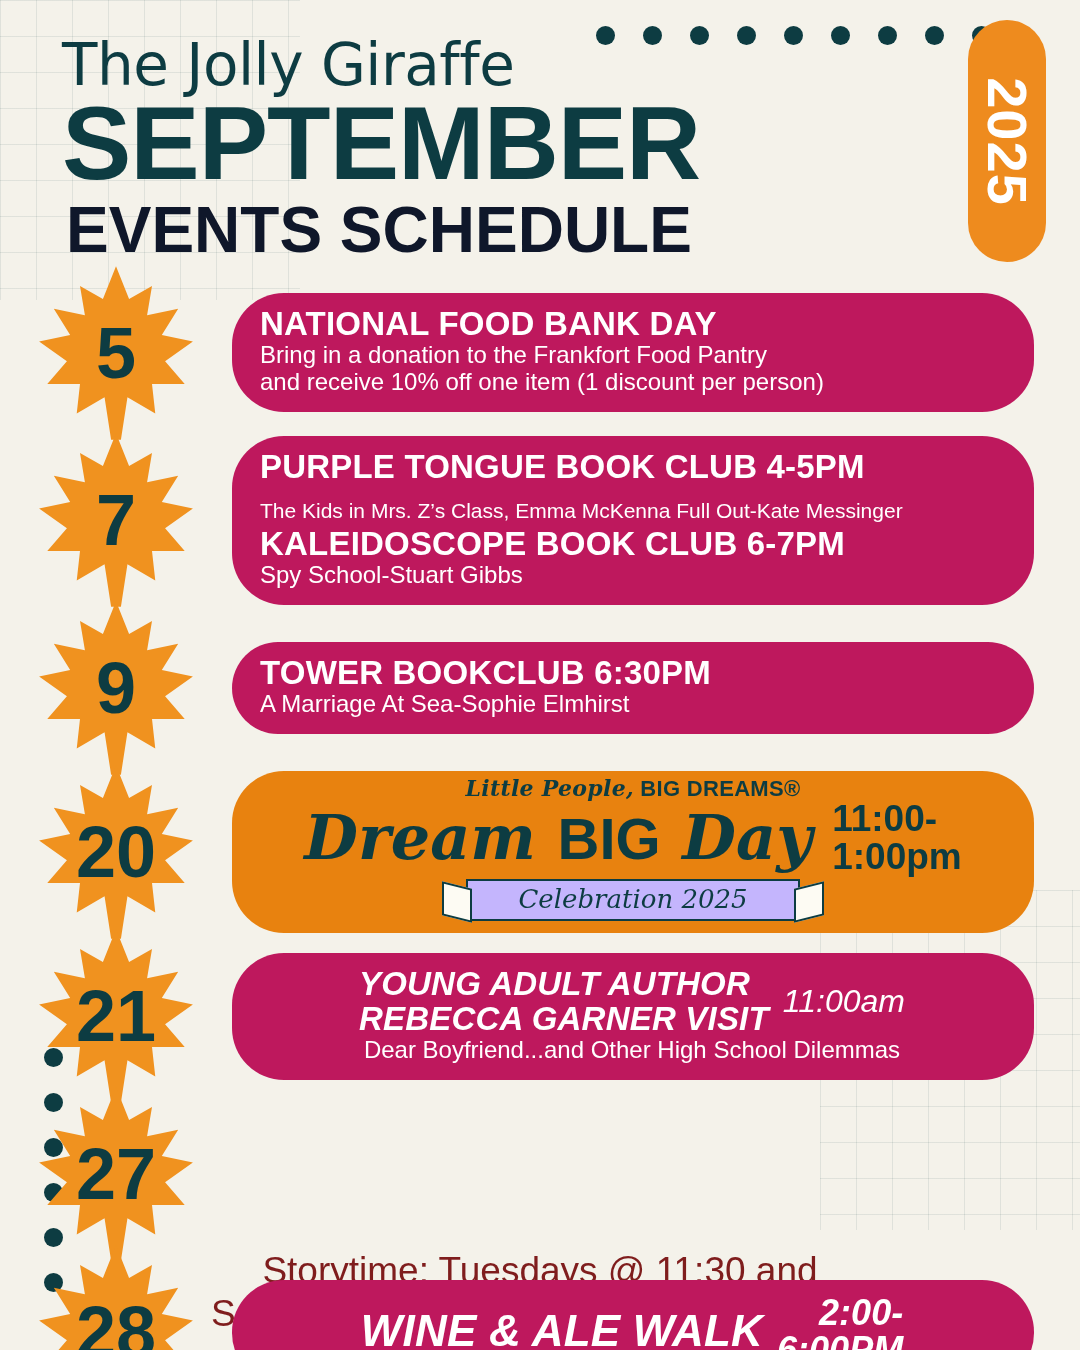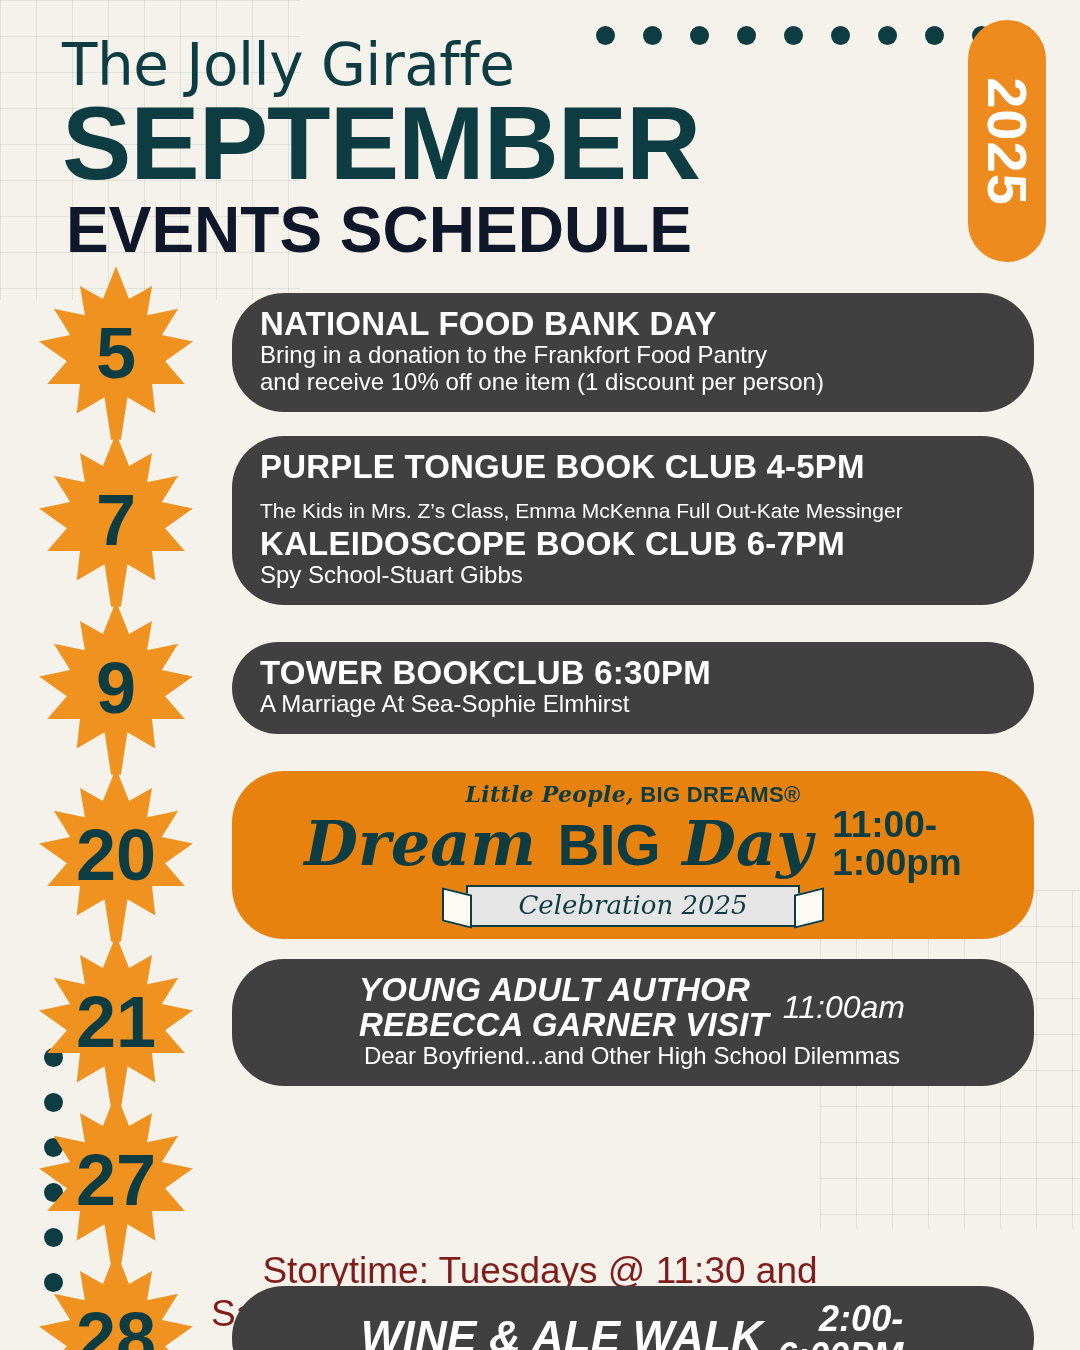--- a/index.html
+++ b/index.html
@@ -142,31 +142,31 @@
     position: relative;
     z-index: 3;
     font-size: 72px;
     font-weight: bold;
     color: #0d3c42;
     line-height: 1;
   }
 
   .card {
     flex: 1;
-    background: #404040;
+    background: #be185d;
     border-radius: 52px;
     color: #ffffff;
     padding: 14px 30px 16px 28px;
     margin-right: 46px;
     position: relative;
     z-index: 2;
   }
   .card.orange {
     background: #e8820f;
-    padding: 10px 26px 12px;
+    padding: 4px 26px 12px;
   }
   .ttl {
     font-size: 33px;
     font-weight: bold;
     letter-spacing: 0.2px;
     line-height: 1.06;
   }
   .sub {
     font-size: 24px;
     font-weight: 400;
@@ -238,21 +238,21 @@
     font-size: 37px;
     font-weight: bold;
     color: #0d3c42;
     line-height: 1.05;
     text-align: left;
     white-space: pre-line;
   }
   .banner {
     margin: 2px auto 0;
     width: 330px;
-    background: #e5e5e5;
+    background: #c4b5fd;
     border: 2px solid #0d3c42;
     color: #0d3c42;
     font-size: 26px;
     text-align: center;
     padding: 3px 0 5px;
     font-family: "DejaVu Serif", serif;
     font-style: italic;
     position: relative;
   }
   .banner:before, .banner:after {

